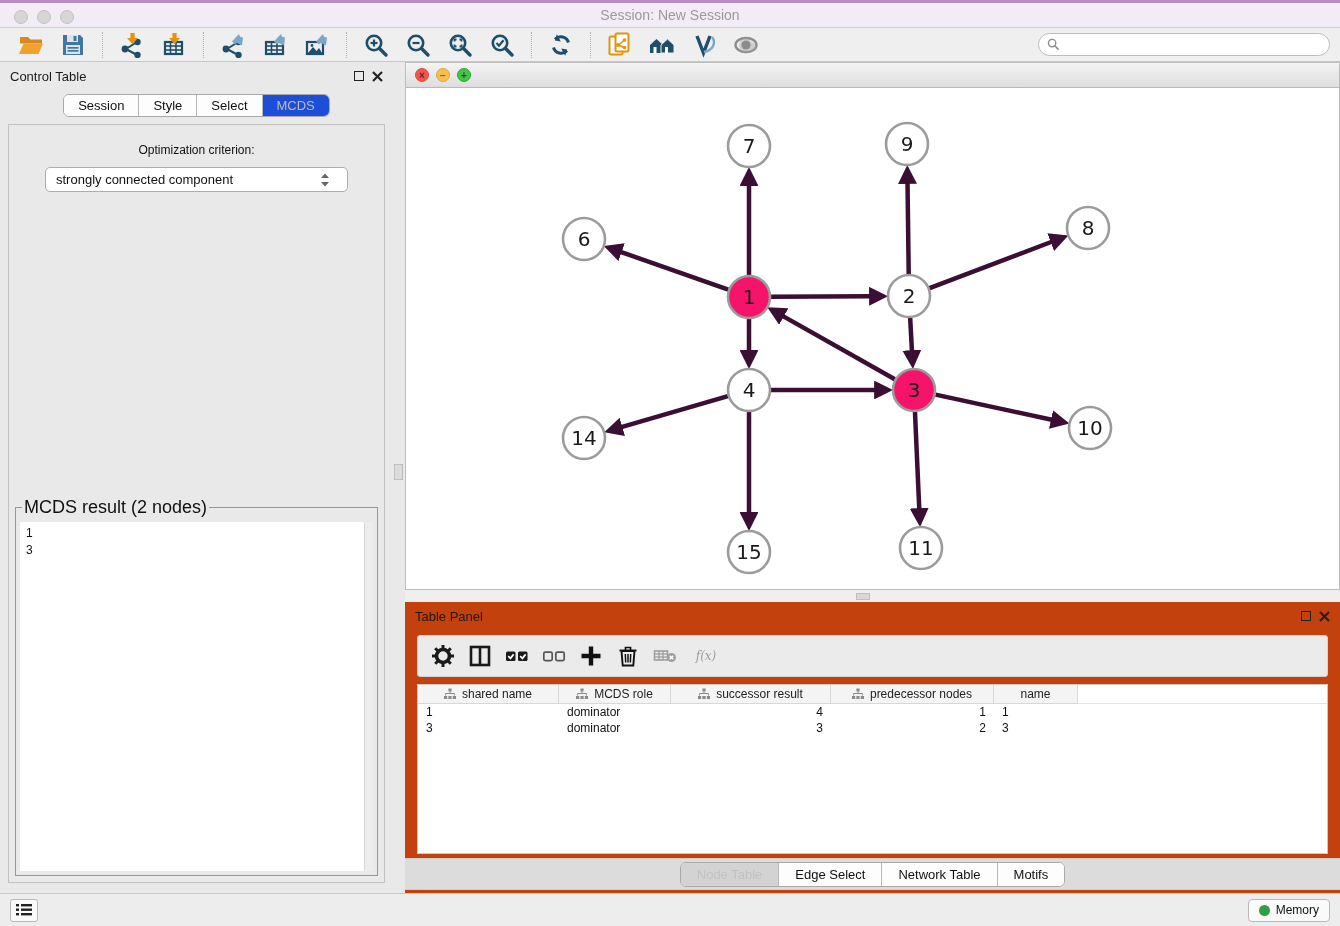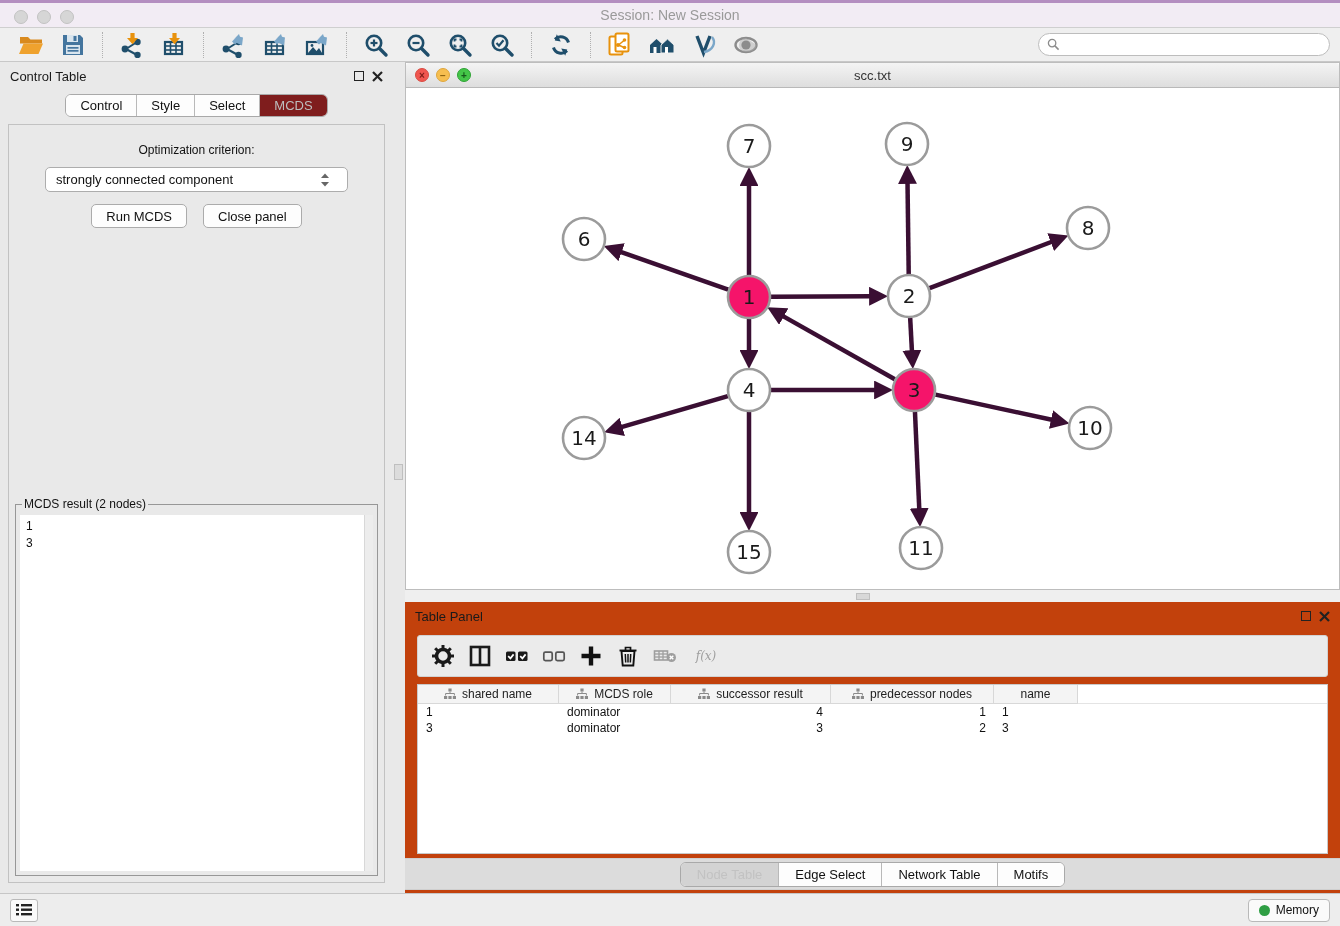--- a/index.html
+++ b/index.html
@@ -30,29 +30,29 @@
   .control-panel { width:393px; background:#E9E9E9; display:flex; flex-direction:column; }
   .panel-titlerow { height:28px; display:flex; align-items:center; padding:0 10px; }
   .panel-title { font-size:13px; color:#1A1A1A; }
   .panel-controls { margin-left:auto; display:flex; gap:8px; align-items:center; }
   .float-glyph { width:10px; height:10px; border:1.6px solid #222; display:inline-block; cursor:pointer; }
   .close-glyph { cursor:pointer; width:11px; height:11px; }
   .tabs-row { display:flex; justify-content:center; margin:4px 0 0 0; }
   .tabgroup { display:flex; border:1px solid #A9A9A9; border-radius:6px; overflow:hidden; background:#fff; }
   .tab { padding:3px 14px; font-size:13px; color:#111; background:#FDFDFD; border-right:1px solid #B9B9B9; cursor:pointer; white-space:nowrap; }
   .tab:last-child { border-right:none; }
-  .tab.selected { background:#7f1d1d; color:#BDBDBD; }
+  .tab.selected { background:#1d4ed8; color:#BDBDBD; }
   .cp-content { flex:1; margin:7px 8px 10px 8px; border:1px solid #C2C2C2; background:#E9E9E9; display:flex; flex-direction:column; position:relative; }
   .opt-label { text-align:center; margin-top:18px; font-size:12px; color:#111; }
   .combo { margin:10px 36px 0 36px; height:25px; background:#fff; border:1px solid #ADADAD; border-radius:5px; display:flex; align-items:center; padding:0 16px 0 10px; font-size:13px; color:#111; cursor:pointer; }
   .combo .combo-text { flex:1; }
   .btn-row { display:flex; justify-content:center; gap:16px; margin-top:12px; }
   .aqua-btn { min-width:92px; height:24px; background:#FDFDFD; border:1px solid #ABABAB; border-radius:5px; font-size:13px; color:#111; padding:0 14px; cursor:pointer; font-family:"Liberation Sans",sans-serif; }
   .result-fieldset { position:absolute; left:4px; right:4px; top:372px; bottom:6px; border:1px solid #979797; margin:0 2px; padding:4px; background:#E9E9E9; }
-  .result-fieldset legend { font-size:12px; color:#111; padding:0 2px; margin-left:2px; }
+  .result-fieldset legend { font-size:18px; color:#111; padding:0 2px; margin-left:2px; }
   .result-box { width:100%; height:100%; background:#fff; display:flex; }
   .result-text { flex:1; font-size:12px; color:#111; padding:3px 6px; white-space:pre-line; line-height:17px; }
   .result-scroll { width:9px; background:#EDEDED; border-left:1px solid #D8D8D8; }
 
   
   .v-splitter { width:12px; background:#E9E9E9; position:relative; }
   .v-splitter .handle { position:absolute; left:1px; top:402px; width:9px; height:16px; background:#DCDCDC; border:1px solid #BFBFBF; }
   .right-col { flex:1; display:flex; flex-direction:column; min-width:0; }
   .h-splitter { height:12px; background:#EFEFEF; position:relative; }
   .h-splitter .handle { position:absolute; left:451px; top:3px; width:14px; height:7px; background:#D8D8D8; border:1px solid #BFBFBF; }
@@ -267,38 +267,34 @@
         <span class="panel-controls">
           <span class="float-glyph"></span>
           <svg class="close-glyph" viewBox="0 0 11 11">
               <line x1="1" y1="1" x2="10" y2="10" stroke="#222" stroke-width="2.2"></line>
               <line x1="10" y1="1" x2="1" y2="10" stroke="#222" stroke-width="2.2"></line>
             </svg>
         </span>
       </div>
       <div class="tabs-row">
         <div class="tabgroup" id="cp-tabs">
-            <div class="tab">Control</div>
+            <div class="tab">Session</div>
             <div class="tab">Style</div>
             <div class="tab">Select</div>
             <div class="tab selected">MCDS</div>
           </div>
       </div>
       <div class="cp-content">
         <div class="opt-label">Optimization criterion:</div>
         <div class="combo">
           <span class="combo-text">strongly connected component</span>
           <svg width="12" height="16" viewBox="0 0 12 16">
             <path d="M2 6L6 1.5L10 6z" fill="#666"></path>
               <path d="M2 10L6 14.5L10 10z" fill="#666"></path>
           </svg>
-        </div>
-        <div class="btn-row">
-          <button class="aqua-btn">Run MCDS</button>
-          <button class="aqua-btn">Close panel</button>
         </div>
         <fieldset class="result-fieldset">
           <legend>MCDS result (2 nodes)</legend>
           <div class="result-box">
             <div class="result-text" id="mcds-result-text">1
 3</div>
             <div class="result-scroll"></div>
           </div>
         </fieldset>
       </div>
@@ -310,21 +306,20 @@
 
     <div class="right-col">
 
       <div class="network-window">
         <div class="net-titlebar">
           <div class="lights">
             <span class="light red">×</span>
             <span class="light yellow">−</span>
             <span class="light green">+</span>
           </div>
-          <div class="net-title">scc.txt</div>
         </div>
         <div class="canvas">
           <svg id="graph-svg" width="933" height="501" viewBox="0 0 933 501">
               <defs>
                 <marker id="arrow" viewBox="0 0 10 10" refX="1" refY="5" markerWidth="4.2" markerHeight="4.2" orient="auto" markerUnits="strokeWidth">
                   <path d="M0 0L10 5L0 10z" fill="#3A0F33"></path>
                 </marker>
               </defs>
               <line x1="343" y1="187" x2="343" y2="96" stroke="#3A0F33" stroke-width="4.5" marker-end="url(#arrow)"></line>
               <line x1="322.2449403778676" y1="201.7042820722201" x2="213.8496484382287" y2="163.60169460252888" stroke="#3A0F33" stroke-width="4.5" marker-end="url(#arrow)"></line>

